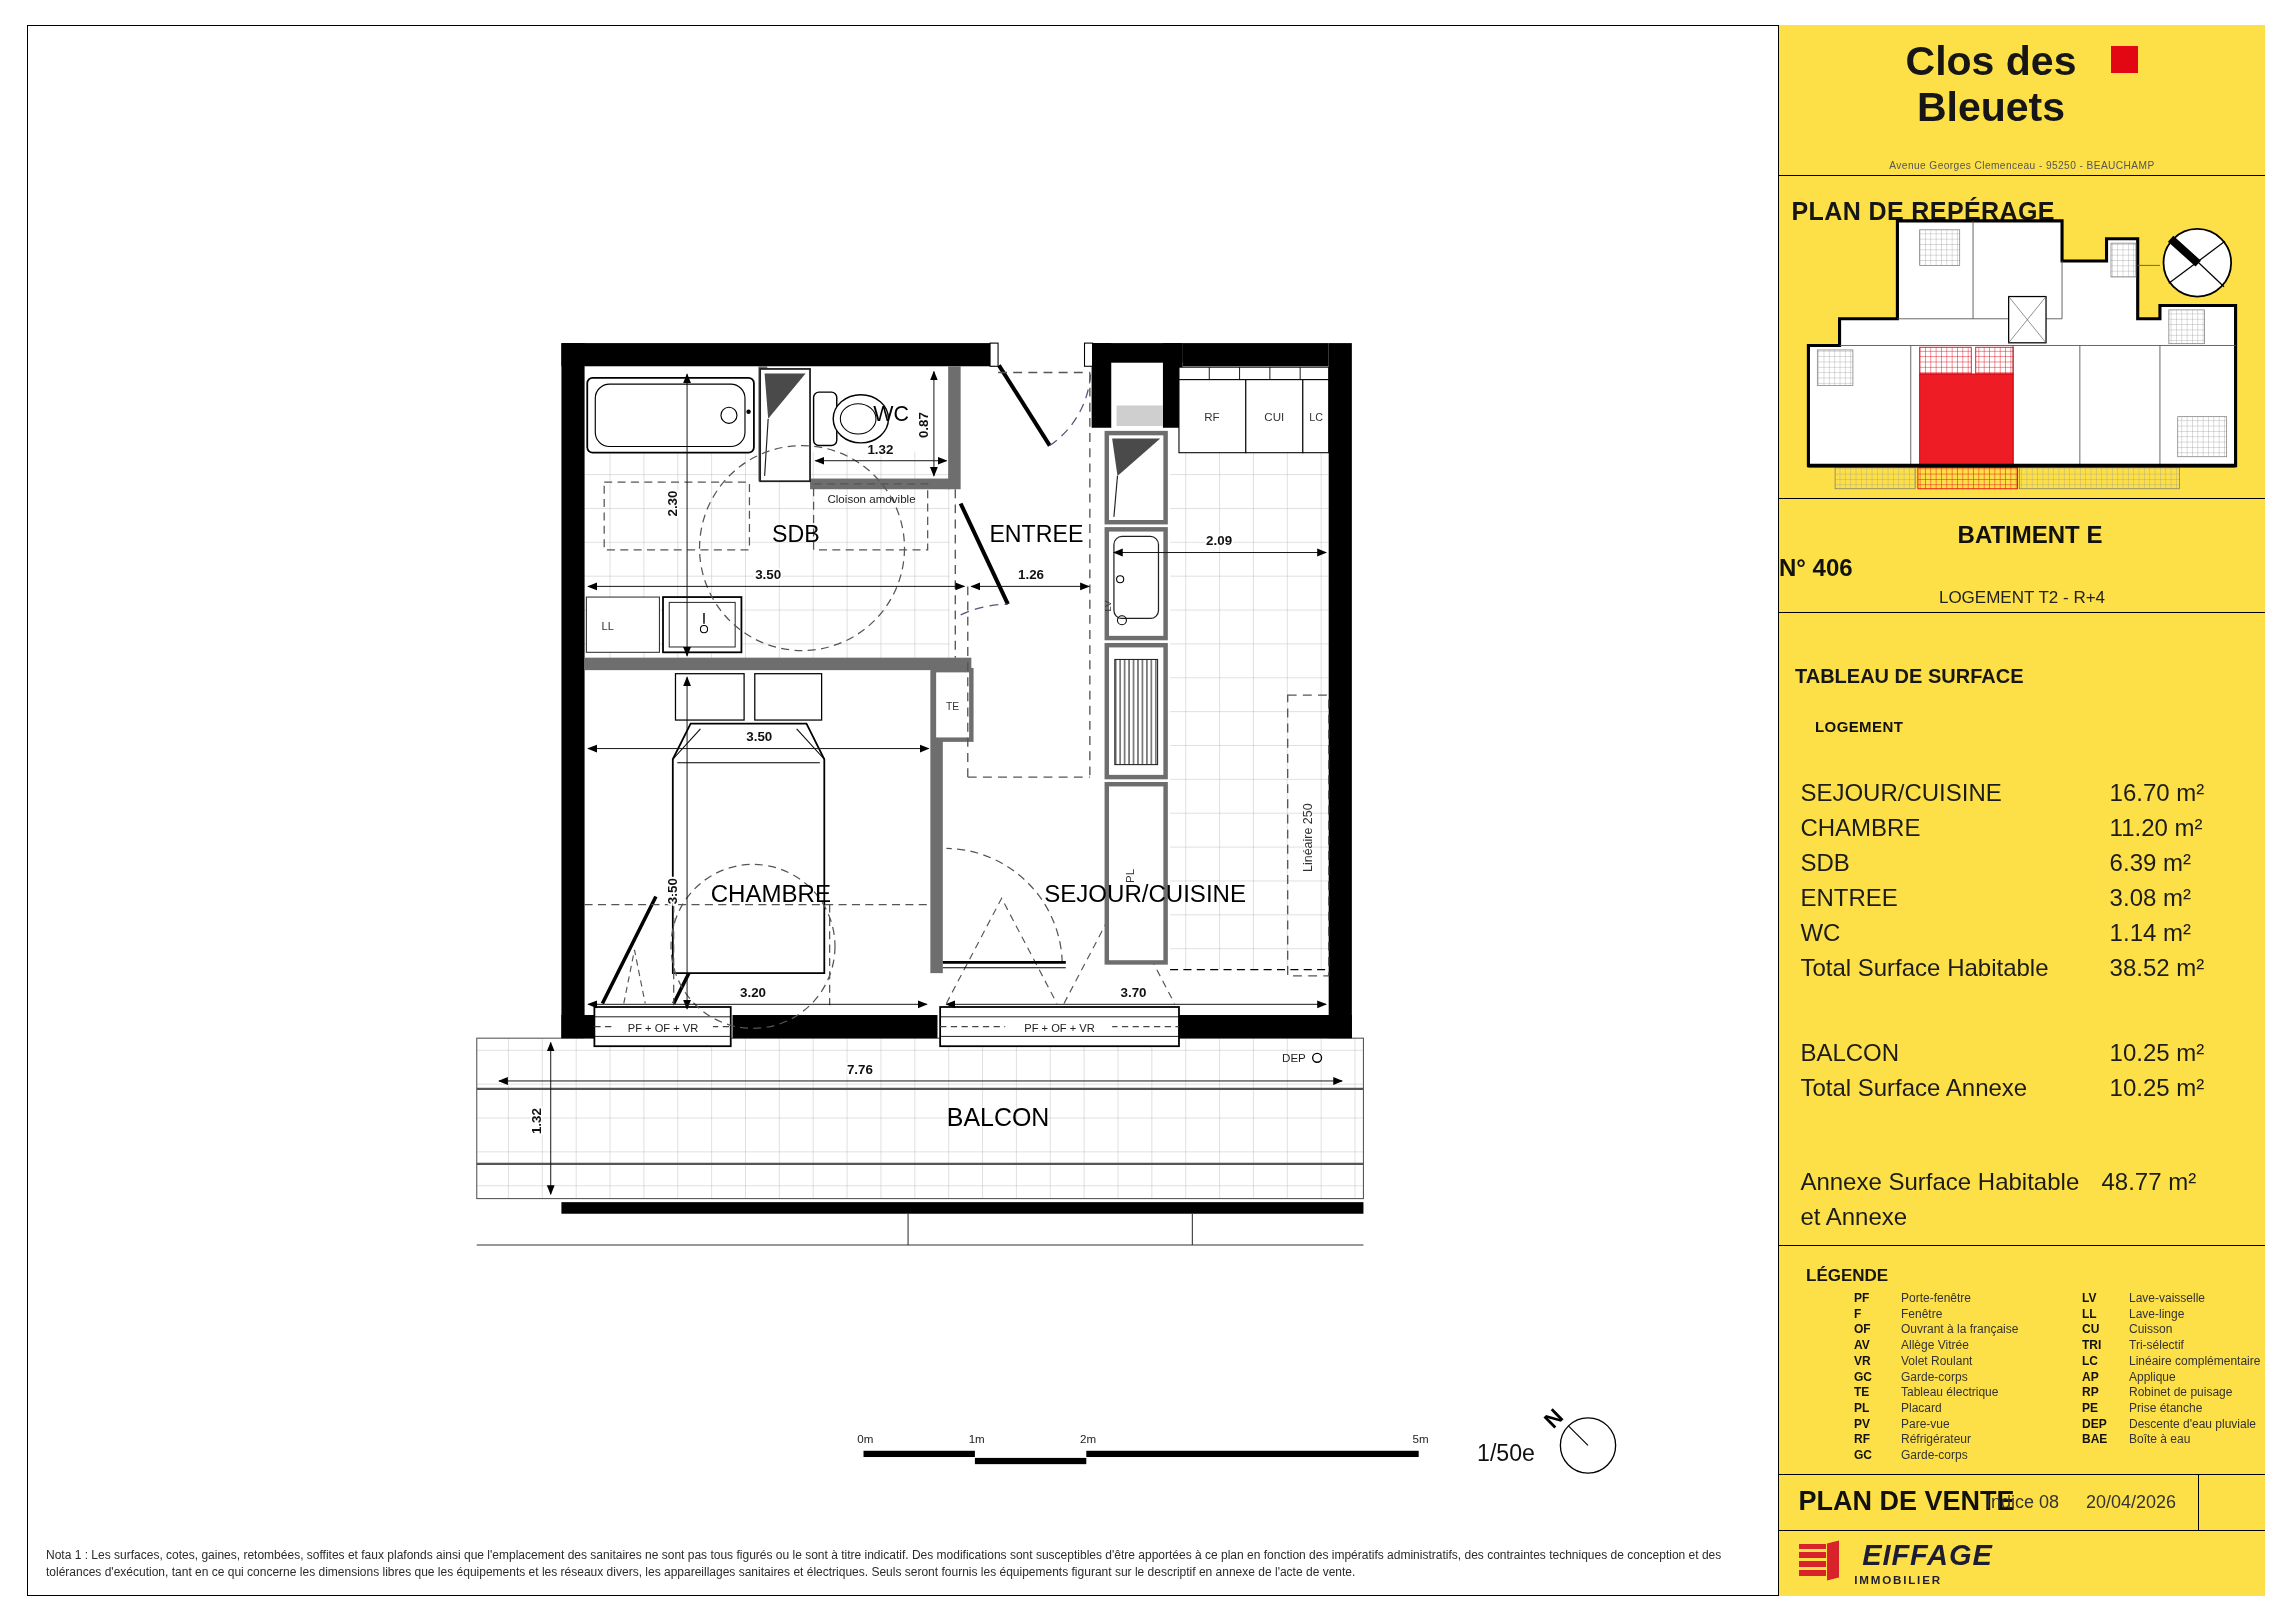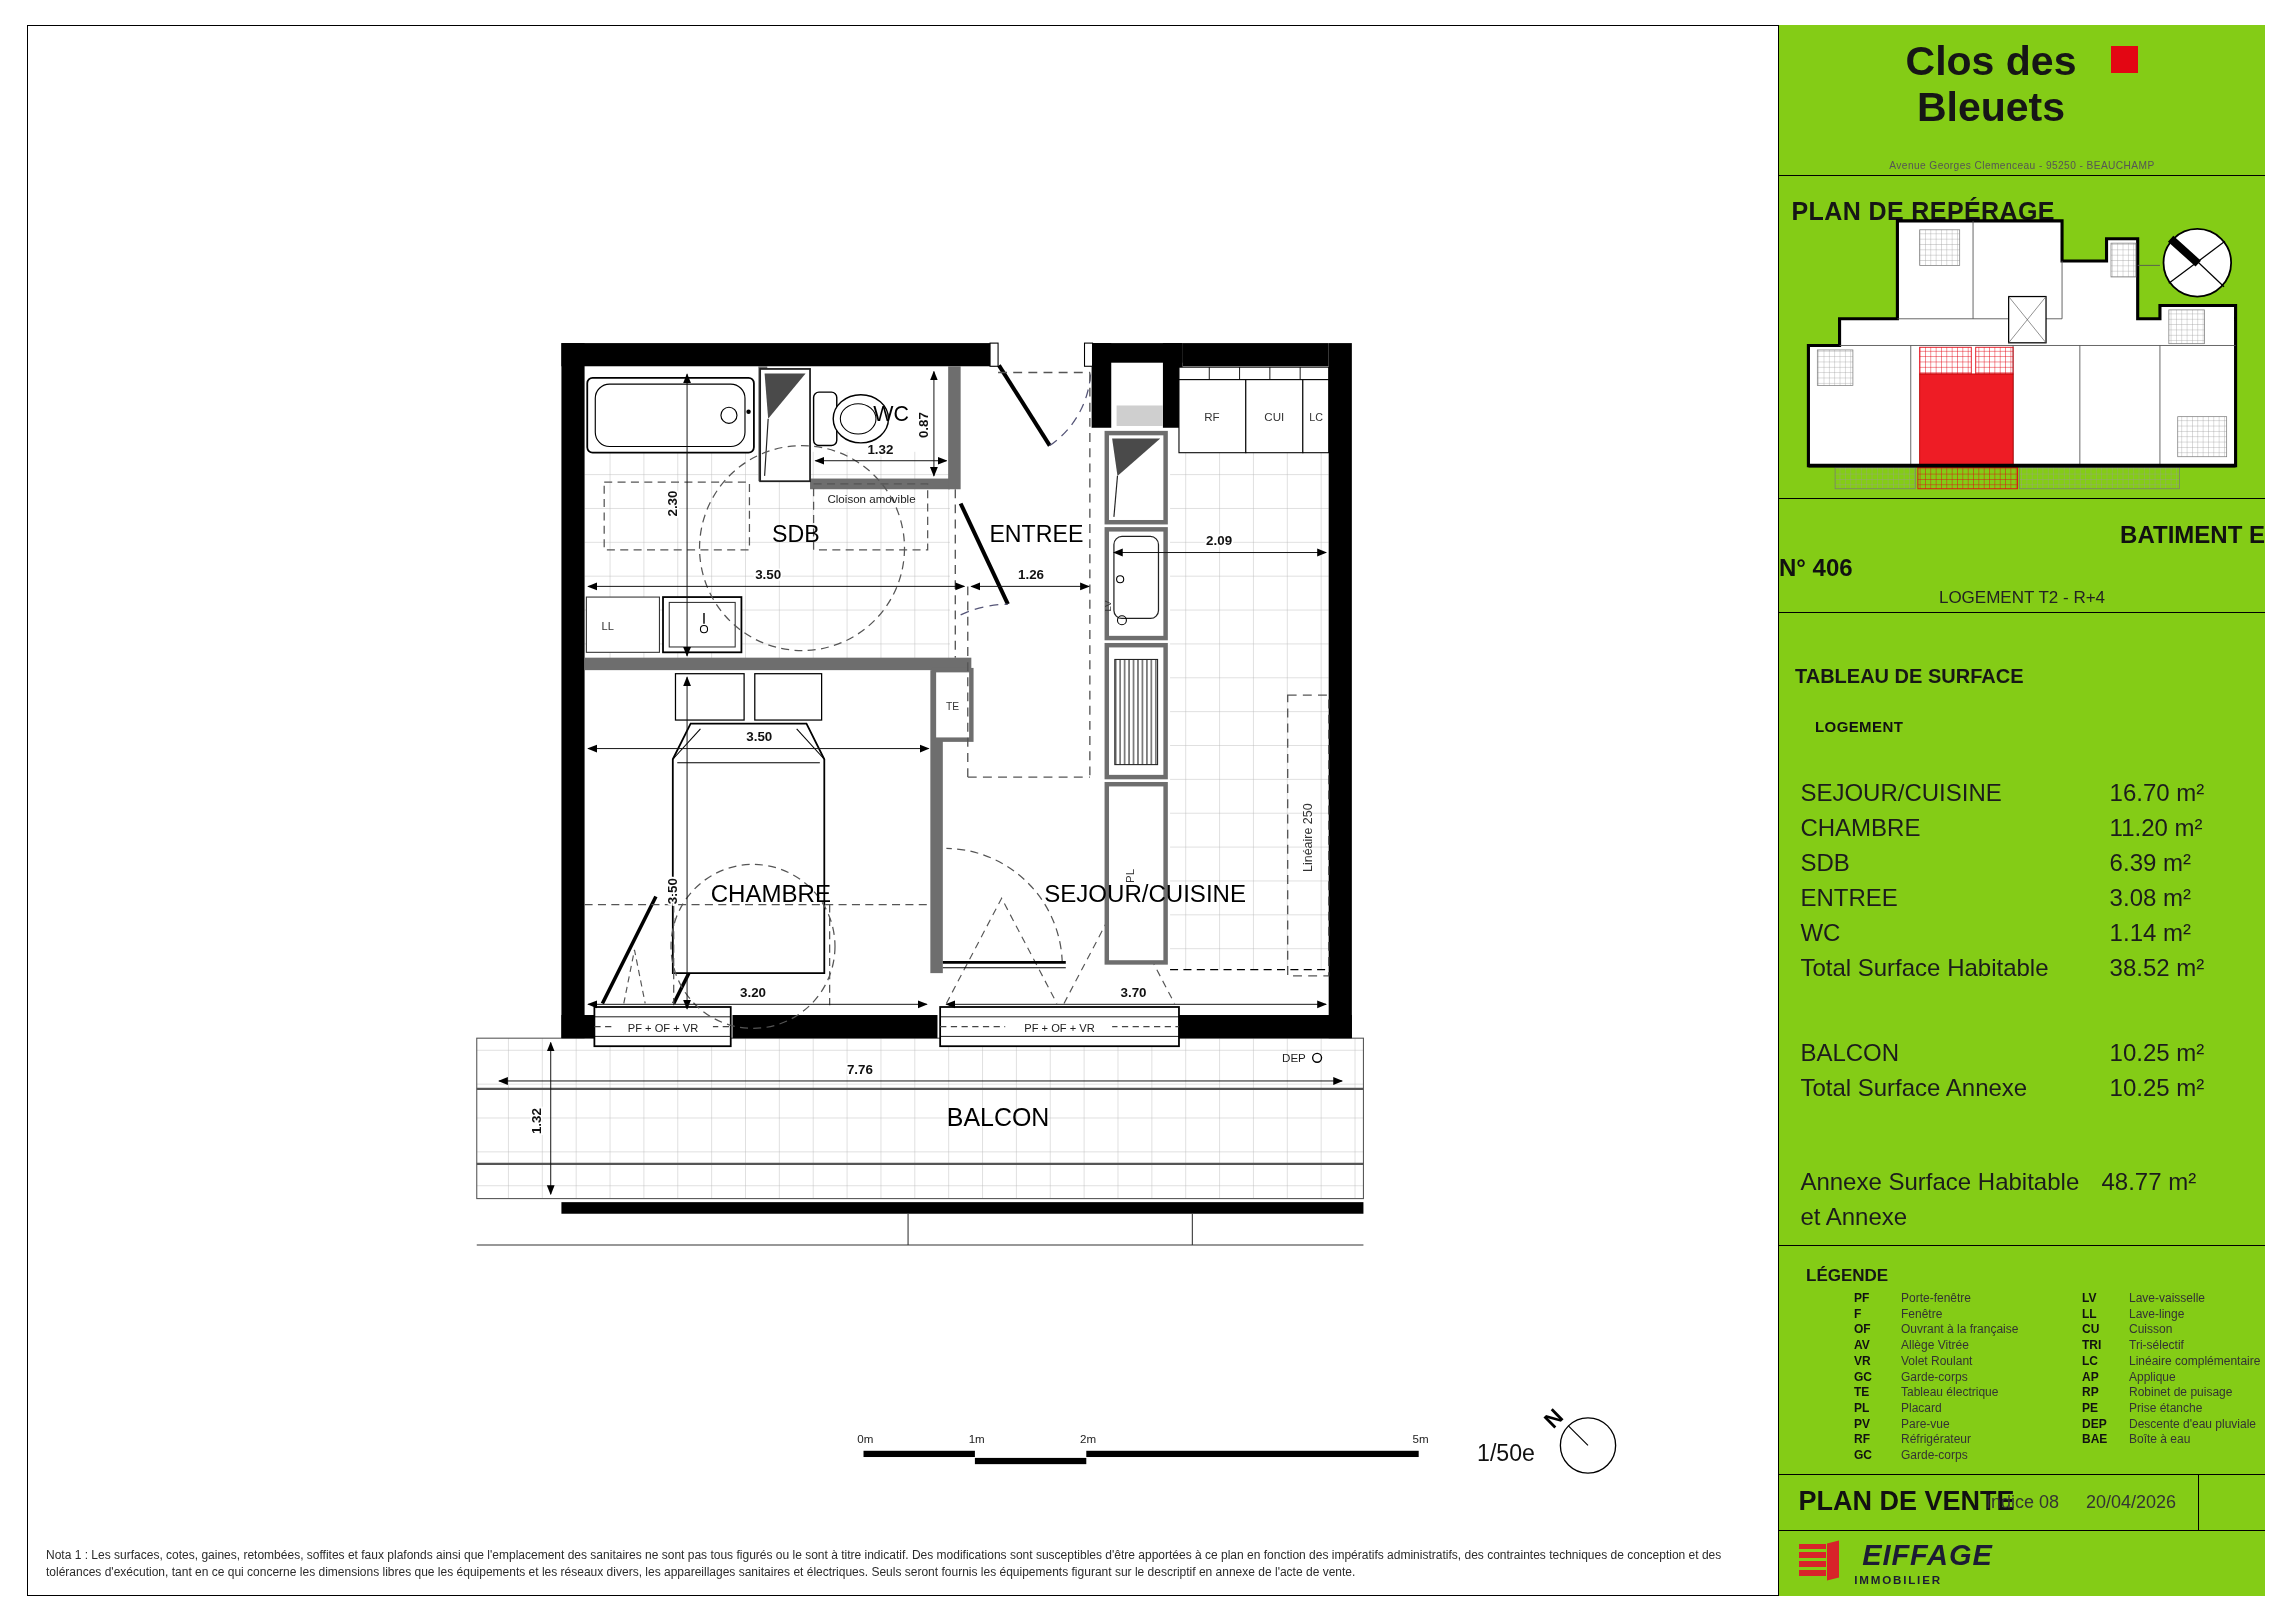--- a/index.html
+++ b/index.html
@@ -2,35 +2,35 @@
 <html style="font-size:14.3px"><head>
 <meta charset="utf-8">
 <style>
   html,body{margin:0;padding:0;background:#e8e8e8;}
   .page{position:relative;width:2292px;height:1621px;background:#fff;
         font-family:"Liberation Sans",sans-serif;color:#111;overflow:hidden;}
   .frame{position:absolute;left:27px;top:25px;width:2236px;height:1569px;border:1.8px solid #000;}
   svg text{font-family:"Liberation Sans",sans-serif;}
 
   
-  .sidebar{position:absolute;left:1778px;top:25px;width:487px;height:1571px;border-left:1.8px solid #000;box-sizing:border-box;background:#84cc16;}
+  .sidebar{position:absolute;left:1778px;top:25px;width:487px;height:1571px;border-left:1.8px solid #000;box-sizing:border-box;background:#fde047;}
   .sec{position:relative;box-sizing:border-box;border-bottom:1.8px solid #000;overflow:hidden;}
   .s1{height:151px;}
   .s2{height:323px;}
   .s3{height:114px;}
   .s4{height:633px;}
   .s5{height:229px;}
   .s6{height:56px;}
   .s7{height:65px;border-bottom:none;}
   .proj-title{position:absolute;left:0;right:62px;top:12.5px;text-align:center;font-size:41px;line-height:46px;font-weight:800;letter-spacing:0;color:#161616;}
   .red-sq{position:absolute;left:332px;top:21.4px;width:27px;height:27px;}
   .proj-addr{position:absolute;left:0;right:0;top:135px;text-align:center;font-size:10.2px;color:#555;letter-spacing:0.4px;}
   .sec-head{position:absolute;font-weight:800;color:#161616;}
   .s2 .sec-head{left:12.5px;top:21.4px;font-size:25px;letter-spacing:0.4px;}
-  .unit-l1{position:absolute;left:16px;right:0;top:22px;text-align:right;font-size:24px;font-weight:800;}
+  .unit-l1{position:absolute;left:16px;right:0;top:22px;text-align:center;font-size:24px;font-weight:800;}
   .unit-l2{position:absolute;left:0;right:0;top:55px;text-align:left;font-size:24px;font-weight:800;}
   .unit-l3{position:absolute;left:0;right:0;top:89px;text-align:center;font-size:17px;color:#222;}
   .s4 .sec-head{left:16px;top:52px;font-size:20px;}
   .tbl-sub{position:absolute;left:36px;top:105px;font-size:15px;font-weight:800;letter-spacing:0.4px;}
   .srows{position:absolute;left:21.4px;right:21.4px;top:162px;}
   .srow{display:flex;font-size:24px;line-height:35px;color:#1c1c1c;}
   .srow .lab{flex:1;padding-right:7.1px;}
   .srow .val{width:134px;text-align:left;}
   .gap52{height:50px;}
   .gap82{height:59px;}

